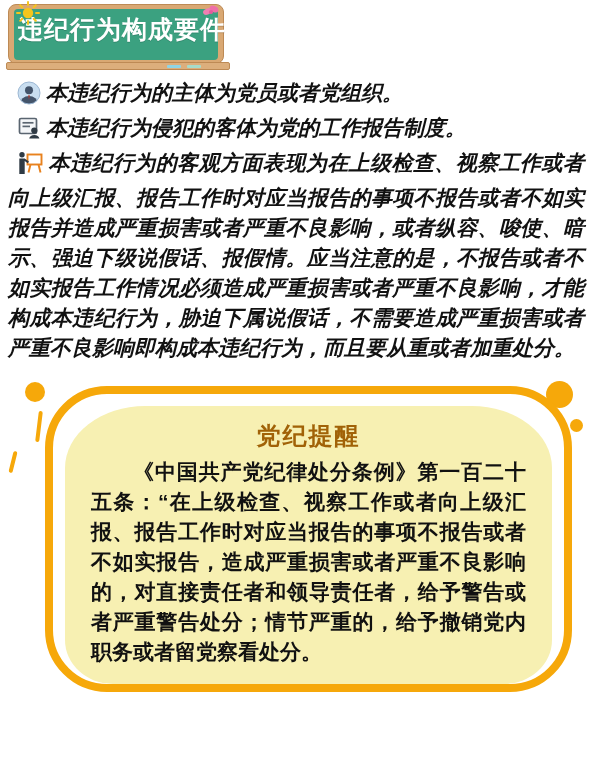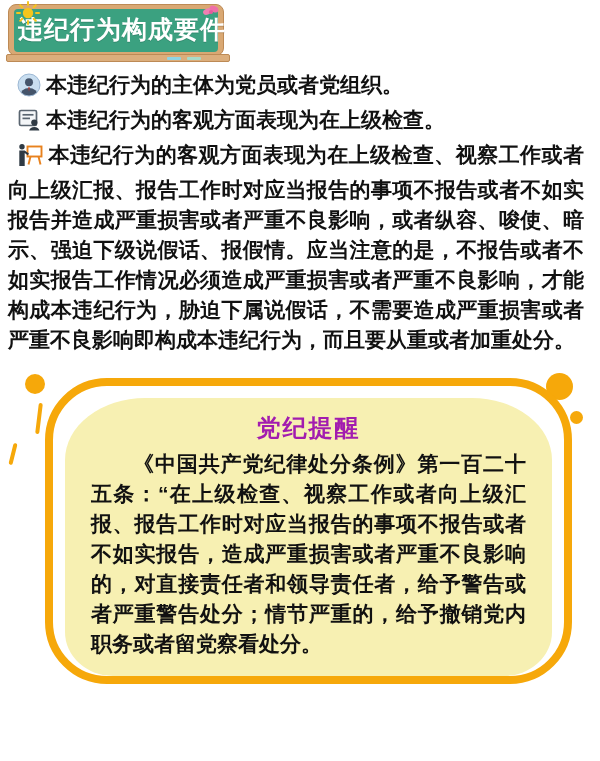--- a/index.html
+++ b/index.html
@@ -12,36 +12,36 @@
 
   
   .header-wrap { position:relative; margin:4px 0 0 8px; width:216px; }
   .board-frame {
     position:relative; background:#d9a873; border:1px solid #bd8a55;
     border-radius:8px; padding:4px 5px 3px; z-index:2;
   }
   .board-green {
     background:#3ba180; border-radius:4px; color:#ffffff;
     font-size:25px; font-weight:bold; letter-spacing:1px;
-    text-align:left; padding:4px 4px 6px; white-space:nowrap;
+    text-align:left; padding:4px 4px 14px; white-space:nowrap;
     text-shadow:0 1px 0 rgba(0,0,0,.15);
   }
   .ledge {
     position:relative; margin:-2px 0 0 -2px; width:224px; height:8px;
     background:#dcae7c; border:1px solid #bd8a55; border-radius:2px; z-index:3;
   }
   .chalk { position:absolute; top:2px; height:3px; border-radius:1px; background:#8fd4e4; }
   .chalk.c1 { right:48px; width:14px; }
   .chalk.c2 { right:28px; width:14px; background:#a7dbc9; }
   .sun { position:absolute; left:8px; top:-3px; z-index:4; }
   .flower { position:absolute; right:4px; top:0px; z-index:4; }
 
   
   .main-text { margin:8px 16px 0 8px; font-size:21px; line-height:30px;
-    font-weight:600; text-align:justify; }
+    font-weight:600; text-align:justify;font-style:italic; }
   .main-text p { margin:0; text-indent:0; }
   .pic { display:inline-block; vertical-align:-5px; margin:0 5px 0 9px; }
 
   
   .reminder-wrap { position:relative; margin-top:16px; height:322px; }
   .bubble {
     position:absolute; left:45px; top:7px; width:527px; height:306px;
     border:8px solid #f6a80a; border-radius:62px; background:#ffffff;
   }
   .bubble-fill {
@@ -113,40 +113,40 @@
       <circle cx="12" cy="12" r="11" fill="none" stroke="#9db8d4" stroke-width="1"></circle>
     </svg></span><span>本违纪行为的主体为党员或者党组织。</span></p>
 
 
   <p><span class="pic"><svg width="24" height="24" viewBox="0 0 24 24">
       <rect x="2.5" y="2.5" width="17" height="15" rx="1.5" fill="#f4f6f8" stroke="#5a6570" stroke-width="1.7"></rect>
       <line x1="5.5" y1="6.8" x2="16.5" y2="6.8" stroke="#5a6570" stroke-width="1.7"></line>
       <line x1="5.5" y1="10.4" x2="13" y2="10.4" stroke="#5a6570" stroke-width="1.7"></line>
       <circle cx="17.3" cy="14.6" r="3.1" fill="#2f3a44"></circle>
       <path d="M12.2 22.6 a5.2 4.6 0 0 1 10.2 0 z" fill="#2f3a44"></path>
-    </svg></span><span>本违纪行为的客观方面表现为在上级检查。</span></p>
+    </svg></span><span>本违纪行为侵犯的客体为党的工作报告制度。</span></p>
 
   <p><span class="pic"><svg width="26" height="24" viewBox="0 0 26 24">
       <rect x="10.5" y="3.5" width="14" height="10" fill="none" stroke="#e8821e" stroke-width="1.9"></rect>
       <line x1="13.5" y1="13.5" x2="11.5" y2="21.5" stroke="#e8821e" stroke-width="1.9"></line>
       <line x1="21.5" y1="13.5" x2="23.5" y2="21.5" stroke="#e8821e" stroke-width="1.9"></line>
       <circle cx="5" cy="3.8" r="2.7" fill="#2f3a44"></circle>
       <path d="M2.3 7.5 h5.4 l4.2 3 -1.1 1.7 -3.1 -2.1 V23 H2.3 z" fill="#2f3a44"></path>
     </svg></span><span>本违纪行为的客观方面表现为在上级检查、视察工作或者向上级汇报、报告工作时对应当报告的事项不报告或者不如实报告并造成严重损害或者严重不良影响，或者纵容、唆使、暗示、强迫下级说假话、报假情。应当注意的是，不报告或者不如实报告工作情况必须造成严重损害或者严重不良影响，才能构成本违纪行为，胁迫下属说假话，不需要造成严重损害或者严重不良影响即构成本违纪行为，而且要从重或者加重处分。</span></p>
 </div>
 
 <div class="reminder-wrap">
   <span class="dot dot-l"></span>
   <span class="tick tick-1"></span>
   <span class="tick tick-2"></span>
   <span class="dot dot-r1"></span>
   <span class="dot dot-r2"></span>
 
   <div class="bubble">
     <div class="bubble-fill">
-      <div class="reminder-title" style="color:#a21caf">党纪提醒</div>
+      <div class="reminder-title" style="color:#a16207">党纪提醒</div>
       <div class="reminder-text">
         <p>《中国共产党纪律处分条例》第一百二十五条：“在上级检查、视察工作或者向上级汇报、报告工作时对应当报告的事项不报告或者不如实报告，造成严重损害或者严重不良影响的，对直接责任者和领导责任者，给予警告或者严重警告处分；情节严重的，给予撤销党内职务或者留党察看处分。</p>
 
       </div>
     </div>
   </div>
 </div>
 
 </body></html>

